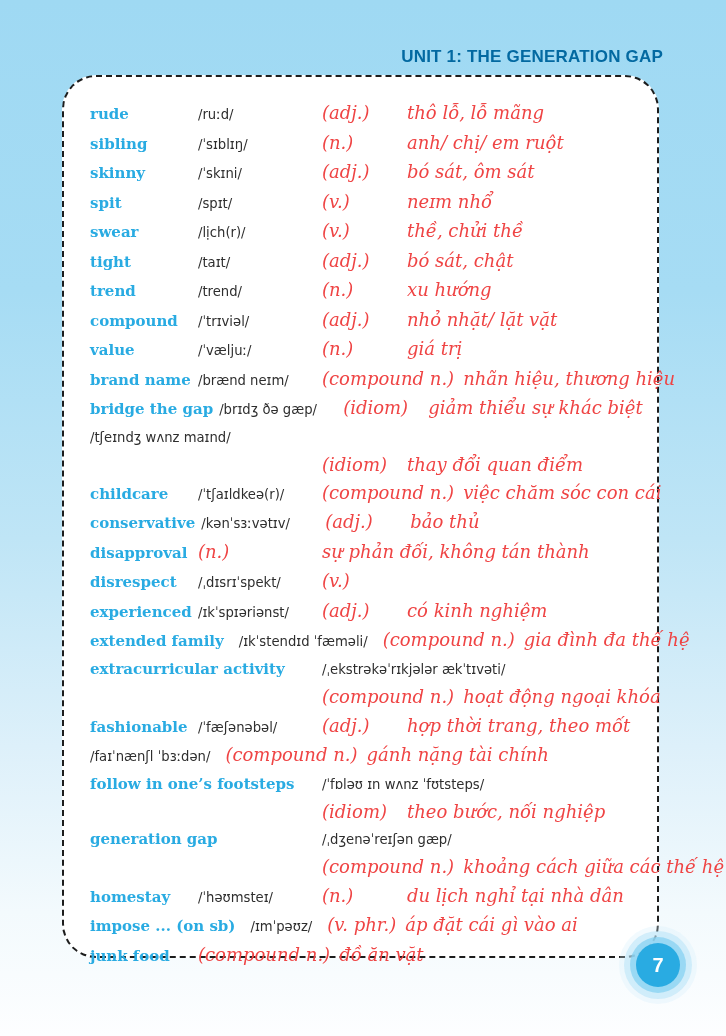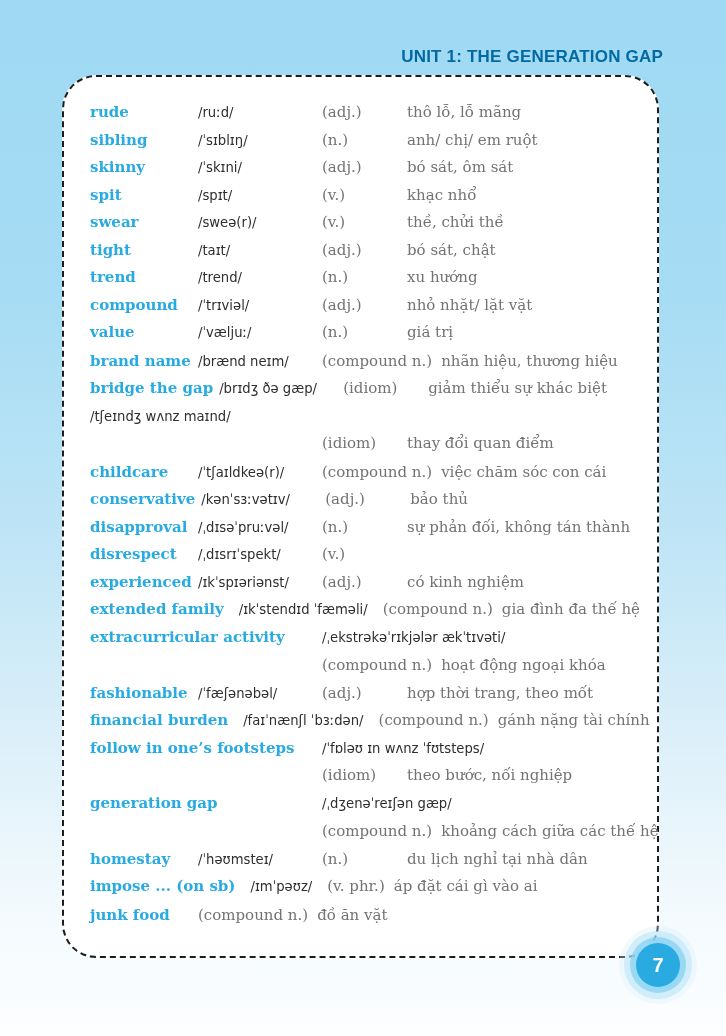--- a/index.html
+++ b/index.html
@@ -35,21 +35,21 @@
   .line.l1  { display:grid; align-items:baseline; grid-template-columns:232px auto; }
   .line.l2  { display:grid; align-items:baseline; grid-template-columns:232px minmax(85px,max-content) auto; }
   .line.l2m { display:grid; align-items:baseline; grid-template-columns:232px auto; }
   .word {
     color:#29ABE2; font-weight:bold; font-size:15px; white-space:nowrap; padding-right:6px;
   }
   .phon {
     font-family:"DejaVu Sans","Liberation Sans",sans-serif;
     font-size:13.2px; color:#2e2e2e; white-space:nowrap; padding-right:6px;
   }
-  .pos, .meaning { font-size:15px; color:#737373; white-space:nowrap; }
+  .pos, .meaning { font-size:18px; color:#ef4444; white-space:nowrap;font-style:italic; }
   .merged .meaning, .l2m .meaning { margin-left:9px; }
   .pagenum {
     position:absolute; left:636px; top:943px; width:44px; height:44px;
     border-radius:50%; background:#29ABE2; z-index:5;
     box-shadow: 0 0 0 6px rgba(135,209,241,0.75),
                 0 0 0 12px rgba(177,226,248,0.5),
                 0 0 0 17px rgba(213,239,251,0.3);
     display:flex; align-items:center; justify-content:center;
     color:#ffffff; font-family:"Liberation Sans",sans-serif;
     font-weight:bold; font-size:20px;
@@ -77,25 +77,25 @@
       <div class="row grid">
         <span class="word">skinny</span>
         <span class="phon">/ˈskɪni/</span>
         <span class="pos">(adj.)</span>
         <span class="meaning">bó sát, ôm sát</span>
       </div>
       <div class="row grid">
         <span class="word">spit</span>
         <span class="phon">/spɪt/</span>
         <span class="pos">(v.)</span>
-        <span class="meaning">khạc nhổ</span>
+        <span class="meaning">neɪm nhổ</span>
       </div>
       <div class="row grid">
         <span class="word">swear</span>
-        <span class="phon">/sweə(r)/</span>
+        <span class="phon">/lịch(r)/</span>
         <span class="pos">(v.)</span>
         <span class="meaning">thề, chửi thề</span>
       </div>
       <div class="row grid">
         <span class="word">tight</span>
         <span class="phon">/taɪt/</span>
         <span class="pos">(adj.)</span>
         <span class="meaning">bó sát, chật</span>
       </div>
       <div class="row grid">
@@ -143,21 +143,20 @@
         <span><span class="pos">(compound n.)</span><span class="meaning">việc chăm sóc con cái</span></span>
       </div>
       <div class="row grid">
         <span class="word">conservative</span>
         <span class="phon">/kənˈsɜːvətɪv/</span>
         <span class="pos">(adj.)</span>
         <span class="meaning">bảo thủ</span>
       </div>
       <div class="row grid">
         <span class="word">disapproval</span>
-        <span class="phon">/ˌdɪsəˈpruːvəl/</span>
         <span class="pos">(n.)</span>
         <span class="meaning">sự phản đối, không tán thành</span>
       </div>
       <div class="row grid">
         <span class="word">disrespect</span>
         <span class="phon">/ˌdɪsrɪˈspekt/</span>
         <span class="pos">(v.)</span>
       </div>
       <div class="row grid">
         <span class="word">experienced</span>
@@ -181,21 +180,20 @@
           <span><span class="pos">(compound n.)</span><span class="meaning">hoạt động ngoại khóa</span></span>
         </div>
       </div>
       <div class="row grid">
         <span class="word">fashionable</span>
         <span class="phon">/ˈfæʃənəbəl/</span>
         <span class="pos">(adj.)</span>
         <span class="meaning">hợp thời trang, theo mốt</span>
       </div>
       <div class="row flow">
-        <span class="word">financial burden</span>
         <span class="phon">/faɪˈnænʃl ˈbɜːdən/</span>
         <span class="pos">(compound n.)</span>
         <span class="meaning">gánh nặng tài chính</span>
       </div>
       <div class="row">
         <div class="line l1">
           <span class="word">follow in one’s footsteps</span>
           <span class="phon">/ˈfɒləʊ ɪn wʌnz ˈfʊtsteps/</span>
         </div>
         <div class="line l2">

